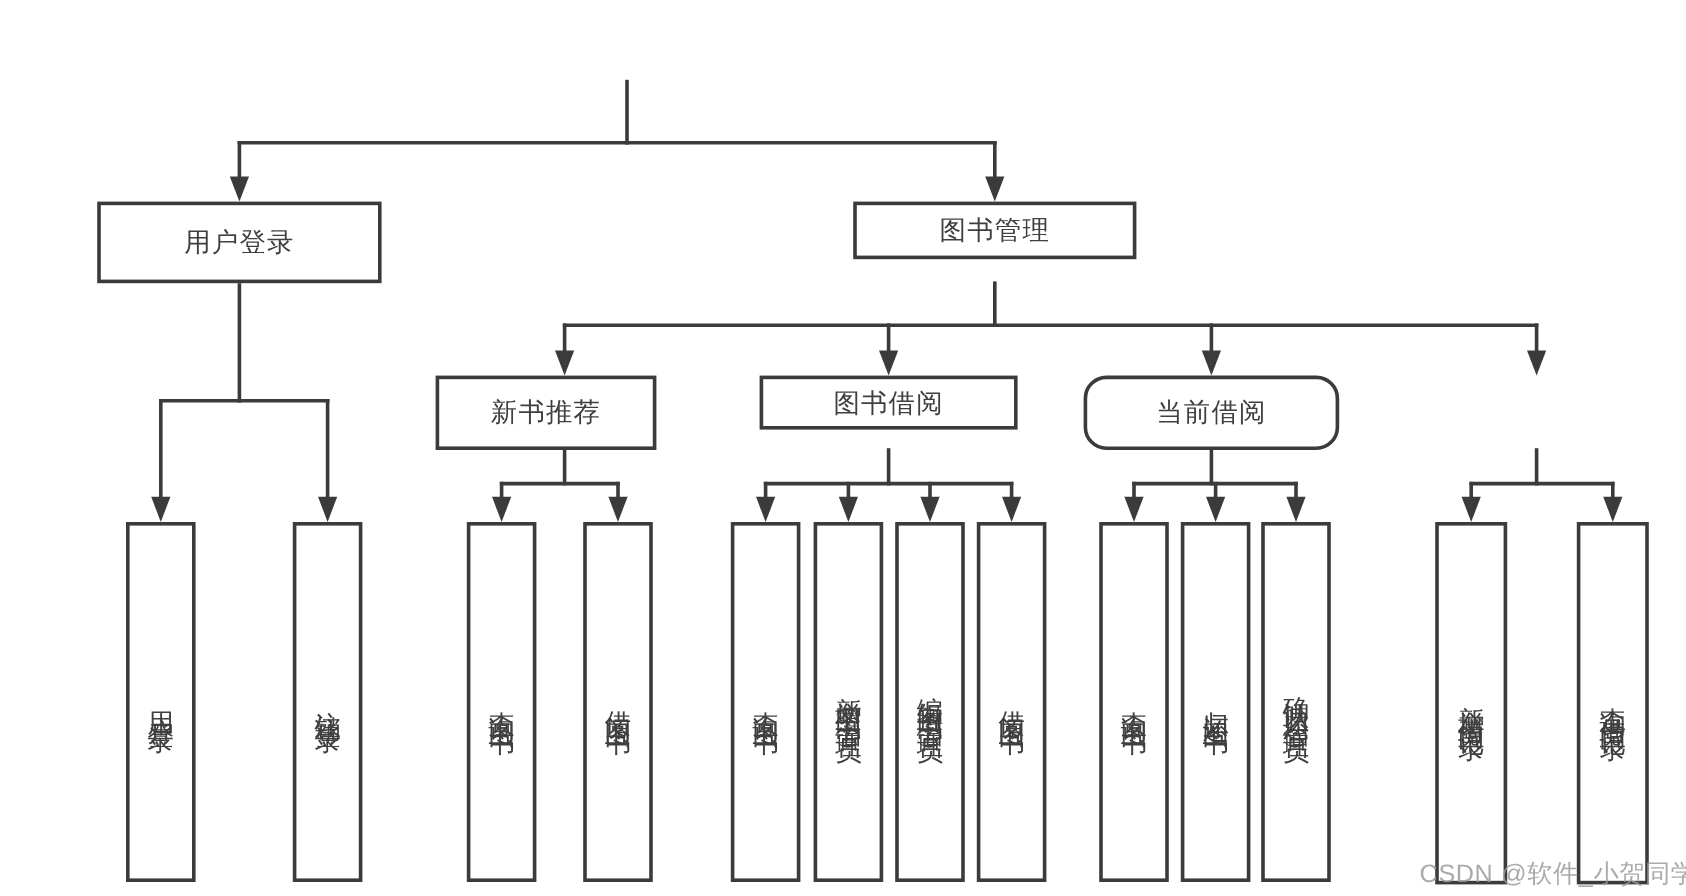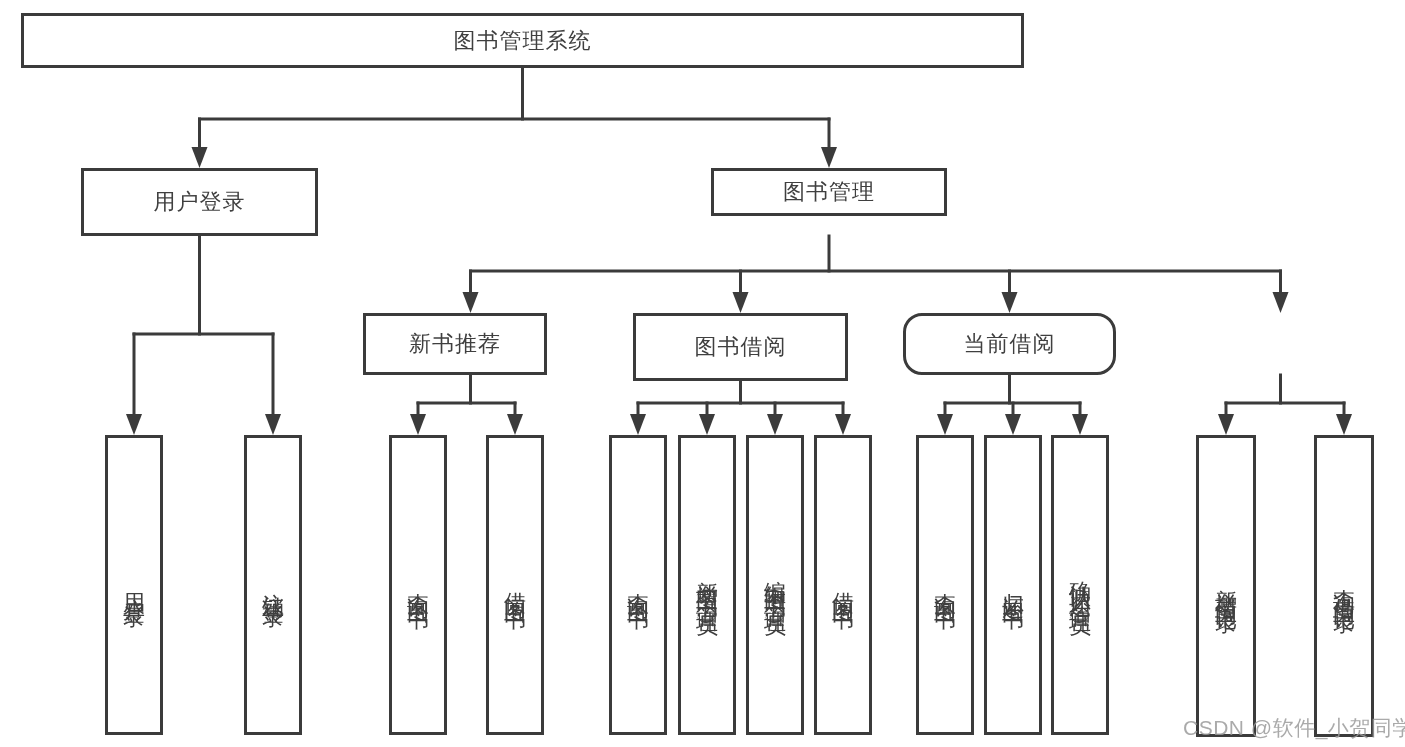--- a/index.html
+++ b/index.html
@@ -127,33 +127,30 @@
       <g>
         <line x1="1280.5" y1="375" x2="1280.5" y2="403" stroke="#3b3b3b" stroke-width="3" stroke-linecap="square"></line>
         <line x1="1226" y1="403" x2="1344" y2="403" stroke="#3b3b3b" stroke-width="3" stroke-linecap="square"></line>
         <line x1="1226" y1="403" x2="1226" y2="420" stroke="#3b3b3b" stroke-width="3" stroke-linecap="square"></line>
         <polygon points="1226,435 1218,414 1234,414" fill="#3b3b3b"></polygon>
         <line x1="1344" y1="403" x2="1344" y2="420" stroke="#3b3b3b" stroke-width="3" stroke-linecap="square"></line>
         <polygon points="1344,435 1336,414 1352,414" fill="#3b3b3b"></polygon>
       </g>
     </svg>
   <div class="watermark" id="watermark" style="left: 1183px; top: 714px;">CSDN @软件_小贺同学</div>
-<div class="node" style="left: 21px; top: 13px; width: 1003px; height: 55px;">
-      <span class="node-label">图书管理系统</span>
-    </div>
     <div class="node" style="left: 81px; top: 168px; width: 237px; height: 68px;">
       <span class="node-label">用户登录</span>
     </div>
     <div class="node" style="left: 711px; top: 168px; width: 236px; height: 48px;">
       <span class="node-label">图书管理</span>
     </div>
     <div class="node" style="left: 363px; top: 313px; width: 184px; height: 62px;">
       <span class="node-label">新书推荐</span>
     </div>
-    <div class="node" style="left: 633px; top: 313px; width: 215px; height: 68px;">
+    <div class="node" style="left: 633px; top: 313px; width: 215px; height: 45px;">
       <span class="node-label">图书借阅</span>
     </div>
     <div class="node" style="left: 903px; top: 313px; width: 213px; height: 62px; border-radius: 19px;">
       <span class="node-label">当前借阅</span>
     </div>
     <div class="node vertical" style="left: 105px; top: 435px; width: 58px; height: 300px;">
       <span class="node-label">用户登录</span>
     </div>
     <div class="node vertical" style="left: 244px; top: 435px; width: 58px; height: 300px;">
       <span class="node-label">注销登录</span>

